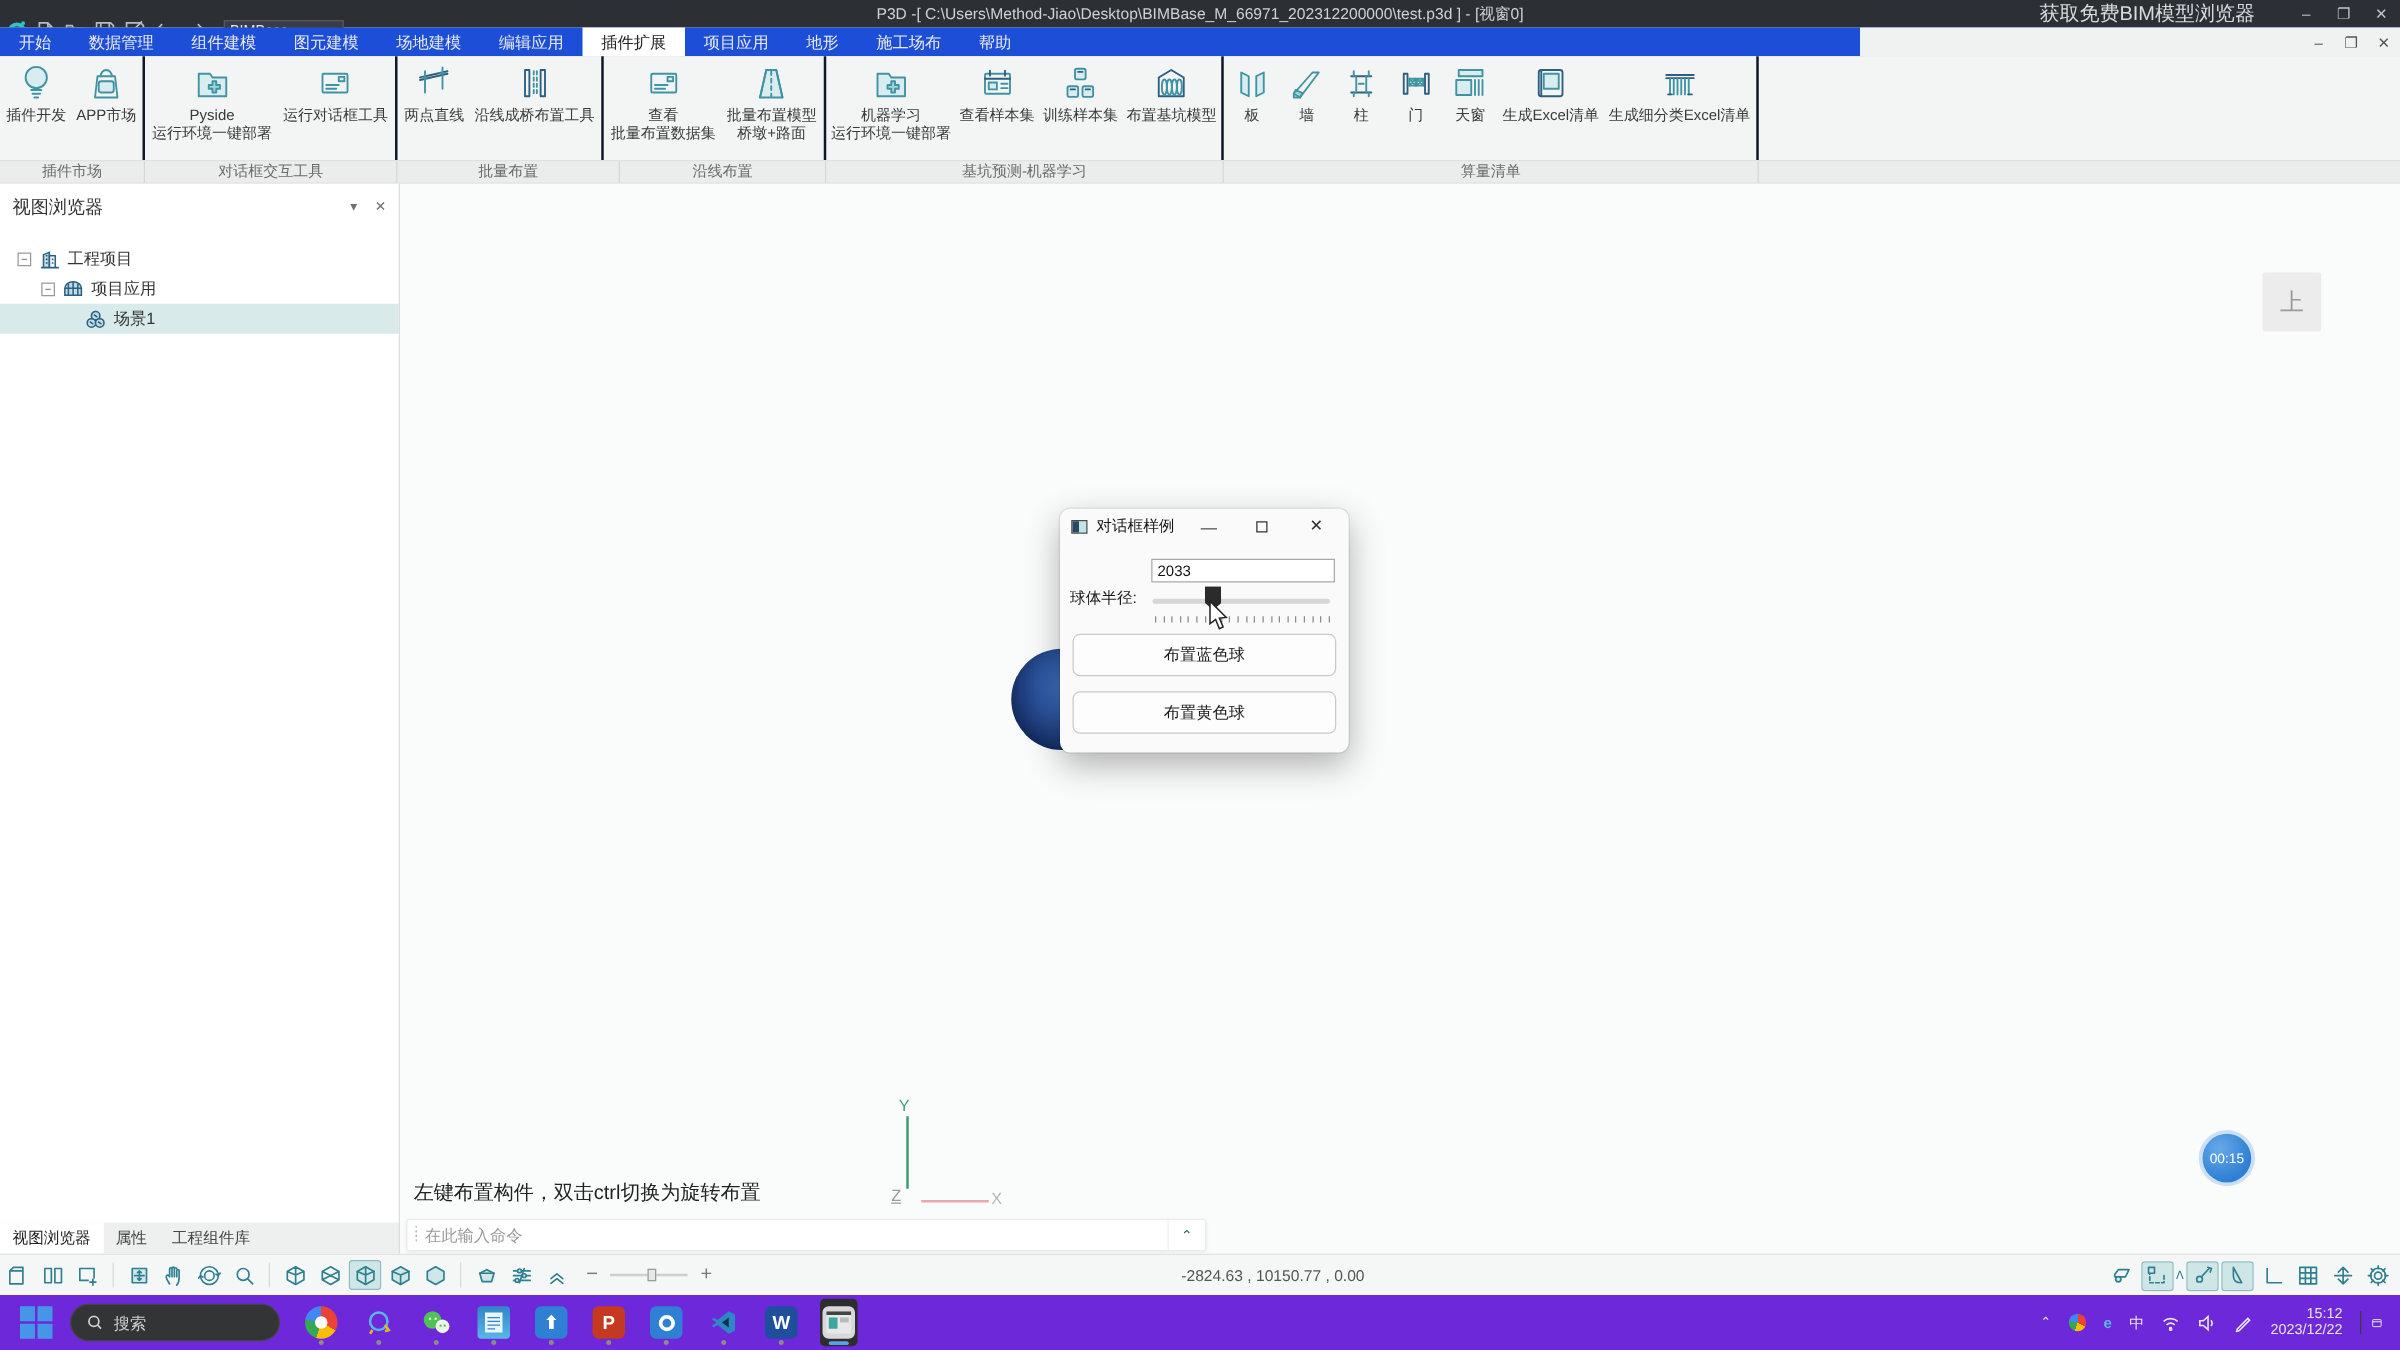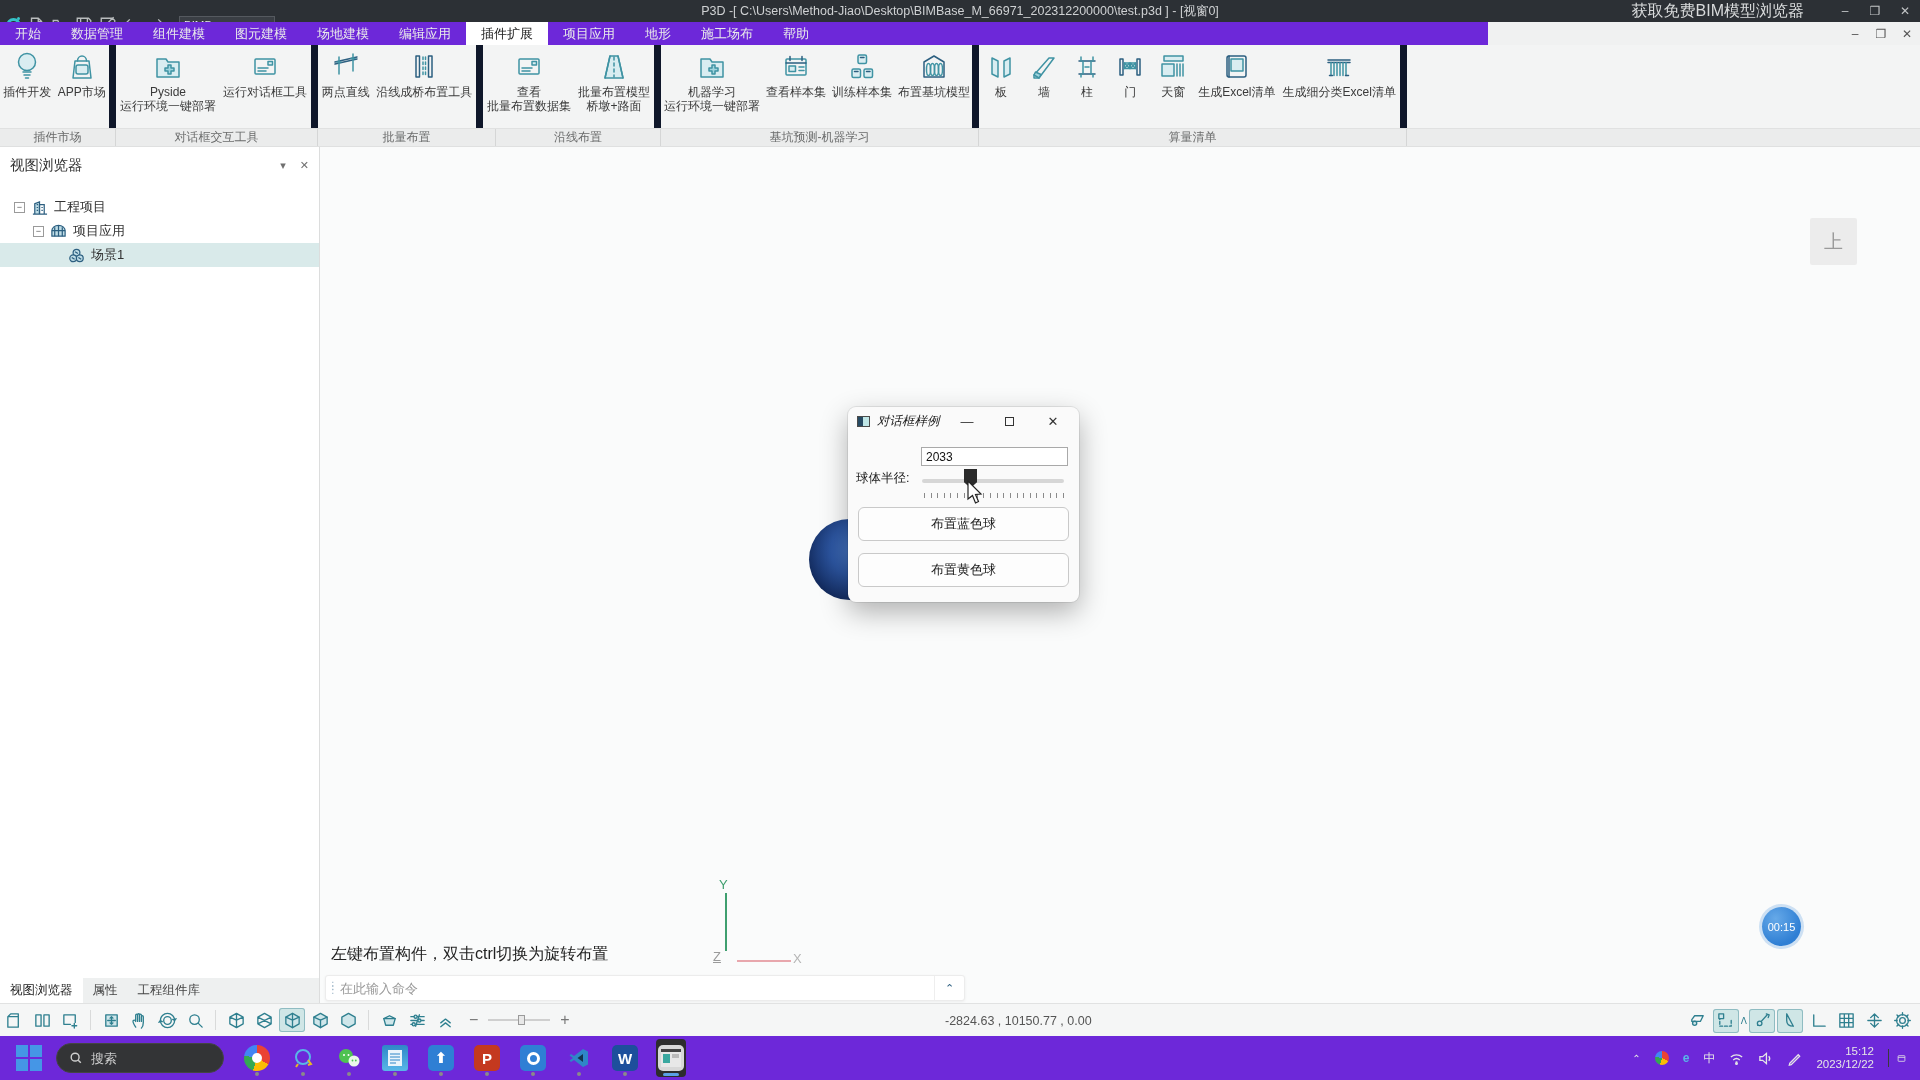--- a/index.html
+++ b/index.html
@@ -15,29 +15,29 @@
   .logo-dot { width:15px; height:15px; border-radius:50%; border:3px solid #35c3c8; position:relative; }
   .logo-dot::after { content:""; position:absolute; right:-2px; top:-4px; width:3px; height:3px; background:#35c3c8; border-radius:50%; }
   .ws-select { margin-left:8px; width:96px; height:17px; background:#3a3e44; border:1px solid #55595f; color:#e6e7e8; font-size:11.5px; display:flex; align-items:center; padding:0 4px; }
   .ws-select .car { margin-left:auto; font-size:8px; color:#9a9da0; }
   .tb-title { position:absolute; left:0; right:0; text-align:center; font-size:12.5px; color:#cfd1d3; pointer-events:none; }
   .tb-right { margin-left:auto; display:flex; align-items:center; height:100%; }
   .tb-promo { font-size:16px; color:#d8dadb; margin-right:26px; }
   .winbtn { width:30px; height:22px; display:flex; align-items:center; justify-content:center; color:#c2c4c6; font-size:12px; }
 
   
-  .menubar { position:absolute; left:0; top:22px; width:1920px; height:23px; background:#6d28d9; display:flex; align-items:stretch; }
+  .menubar { position:absolute; left:0; top:22px; width:1920px; height:23px; background:#1d4ed8; display:flex; align-items:stretch; }
   .menu-tab { padding:0 15px; display:flex; align-items:center; color:#e9eaea; font-size:13px; cursor:default; }
   .menu-tab.active { background:#ffffff; color:#222; }
   .menubar-rightpad { margin-left:auto; width:432px; background:#f0f1f1; display:flex; align-items:center; justify-content:flex-end; }
   .mdi-btn { width:26px; height:23px; display:flex; align-items:center; justify-content:center; color:#555; font-size:12px; }
 
   
   .ribbon { position:absolute; left:0; top:45px; width:1920px; height:83px; background:#f3f4f4; display:flex; }
-  .rgroup { height:100%; border-right:7px solid #0f172a; display:flex; justify-content:space-evenly; padding-top:4px; }
+  .rgroup { height:100%; border-right:2px solid #0f172a; display:flex; justify-content:space-evenly; padding-top:4px; }
   .rgroup.norb { border-right:none; }
   .ritem { display:flex; flex-direction:column; align-items:center; padding:0 3px; cursor:default; }
   .ricon { width:36px; height:36px; flex:0 0 36px; }
   .ricon * { stroke:#3f93a3; fill:none; stroke-width:1.5; stroke-linejoin:round; stroke-linecap:round; }
   .ricon .fillL { fill:#d9edf1; }
   .ricon .fillM { fill:#9fd4de; }
   .ricon .navy { stroke:#2c5f80; }
   .ricon text { stroke:none !important; }
   .rlabel, .rlabel2 { font-size:12px; color:#3a3a3a; line-height:14px; white-space:nowrap; }
   .groupbar { position:absolute; left:0; top:128px; width:1920px; height:19px; background:#ebecec; border-top:1px solid #e0e1e1; border-bottom:1px solid #dfe0e0; display:flex; }
@@ -74,21 +74,21 @@
   .axis .xlab { position:absolute; left:92px; top:74px; color:#b5b5b5; }
   .cmdbar { position:absolute; left:4px; top:828px; width:640px; height:26px; background:#ffffff; border:1px solid #ececec; border-radius:3px; box-shadow:0 1px 3px rgba(0,0,0,.06); display:flex; align-items:center; }
   .cmd-grip { width:14px; text-align:center; color:#9fb7c9; font-size:10px; letter-spacing:0; line-height:4px; }
   .cmd-input { flex:1; border:none; outline:none; font-size:13px; color:#333; background:transparent; font-family:inherit; }
   .cmd-input::placeholder { color:#9a9a9a; }
   .cmd-collapse { width:30px; height:100%; border-left:1px solid #eee; display:flex; align-items:center; justify-content:center; color:#2c5f80; font-size:11px; }
 
   
   .dialog { position:absolute; left:848px; top:407px; width:231px; height:195px; background:#fafafa; border-radius:8px;
             box-shadow:0 10px 28px rgba(0,0,0,.30), 0 0 0 1px rgba(0,0,0,.08); }
-  .dlg-titlebar { height:28px; display:flex; align-items:center; padding:0 9px;font-style:italic; }
+  .dlg-titlebar { height:28px; display:flex; align-items:center; padding:0 9px; }
   .dlg-icon { width:13px; height:11px; border:1px solid #4a4a4a; background:linear-gradient(90deg,#274a63 50%,#bfe6e6 50%); margin-right:7px; }
   .dlg-title { font-size:12.5px; color:#1a1a1a; }
   .dlg-ctrl { position:absolute; top:0; width:34px; height:28px; display:flex; align-items:center; justify-content:center; color:#333; font-size:13px; }
   .dlg-min { left:102px; } .dlg-max { left:144px; } .dlg-close { left:188px; }
   .dlg-max .box { width:9px; height:9px; border:1.2px solid #333; }
   .dlg-label { position:absolute; left:8px; top:63px; font-size:12.5px; color:#1a1a1a; }
   .dlg-input { position:absolute; left:73px; top:40px; width:147px; height:19px; border:1px solid #a9a9a9; background:#fff; font-size:12px; color:#111; padding:0 4px; font-family:inherit; }
   .dlg-slider { position:absolute; left:74px; top:72px; width:142px; height:4px; background:#d6d6d6; border-radius:2px; }
   .dlg-handle { position:absolute; left:116px; top:62px; width:13px; height:19px; background:#2b2b2b;
                 clip-path:polygon(0 0,100% 0,100% 70%,50% 100%,0 70%); }

